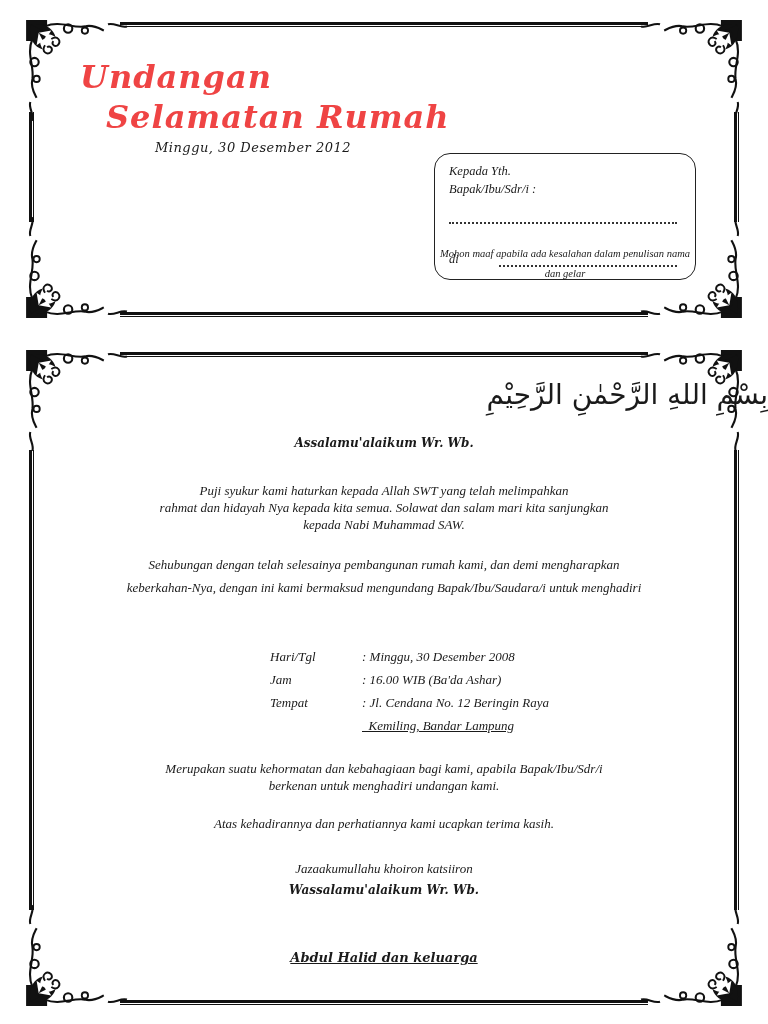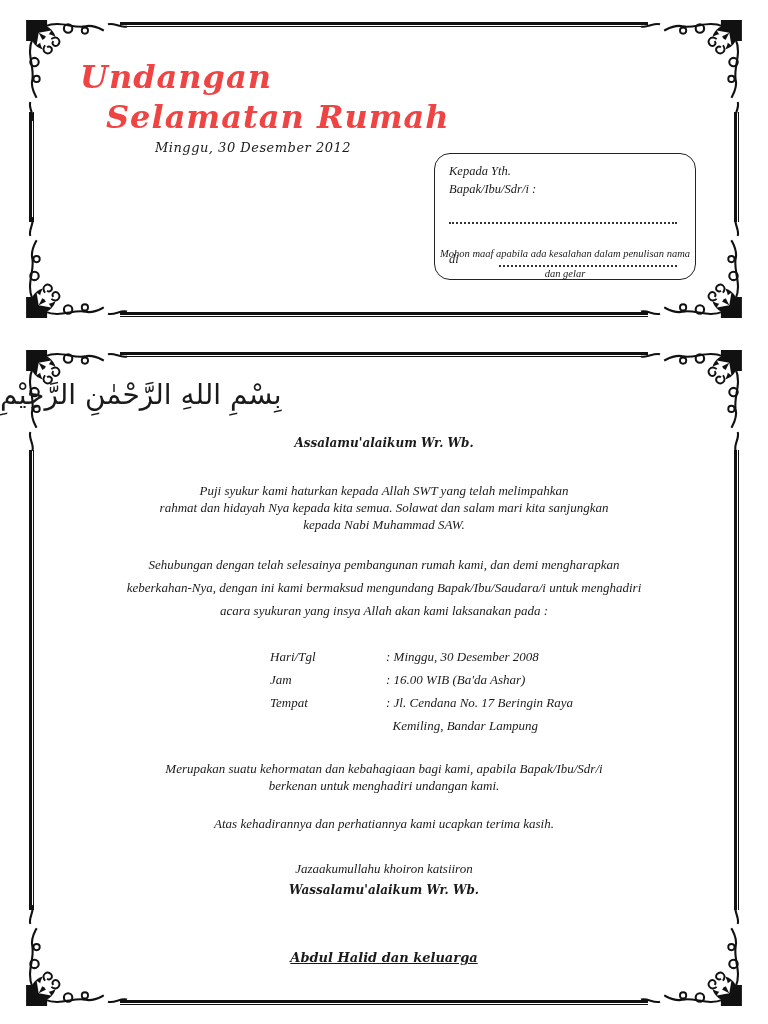--- a/index.html
+++ b/index.html
@@ -28,33 +28,33 @@
     .subtitle { position: absolute; left: 155px; top: 140px; font-size: 13px; font-style: italic; font-family: "DejaVu Serif", serif; letter-spacing: 0.5px; }
 
     .address-box { position: absolute; left: 434px; top: 113px; width: 262px; height: 127px; border: 1.5px solid #222; border-radius: 16px; padding: 8px 14px; font-style: italic; font-size: 12.5px; font-family: "Liberation Serif", serif; margin-top: 40px; }
     .address-box .line { line-height: 18px; }
     .address-box .dots { position: absolute; left: 14px; right: 18px; top: 66px; border-bottom: 2px dotted #333; height: 4px; }
     .address-box .di-row { position: absolute; left: 14px; right: 18px; top: 98px; display: flex; align-items: flex-end; gap: 36px; }
     .address-box .di-row .dotfill { flex: 1; border-bottom: 2px dotted #333; margin-left: 4px; height: 12px; }
     .apology { position: absolute; left: 440px; top: 244px; width: 250px; text-align: center; font-style: italic; font-size: 10.5px; line-height: 20px; font-family: "Liberation Serif", serif; }
 
     
-    .arabic { position: absolute; left: 0; width: 768px; top: 378px; text-align: left; font-size: 28px; font-family: "DejaVu Sans", sans-serif; direction: rtl; }
+    .arabic { position: absolute; left: 0; width: 768px; top: 378px; text-align: right; font-size: 28px; font-family: "DejaVu Sans", sans-serif; direction: rtl; }
     .salam { position: absolute; left: 0; width: 768px; text-align: center; font-style: italic; font-weight: bold; font-family: "DejaVu Serif", serif; font-size: 12px; }
     .salam-open { top: 436px; }
     .body-text { position: absolute; left: 60px; width: 648px; text-align: center; font-style: italic; font-family: "Liberation Serif", serif; font-size: 13px; }
     .para1 { top: 482px; line-height: 17px; }
     .para2 { top: 553px; line-height: 23px; }
     .para3 { top: 760px; line-height: 17px; }
     .para4 { top: 815px; line-height: 17px; }
     .doa { top: 860px; line-height: 17px; }
     .salam-close { top: 883px; }
 
     .details { position: absolute; left: 270px; top: 645px; font-style: italic; font-family: "Liberation Serif", serif; font-size: 13px; }
-    .details .row { display: flex; height: 23px; align-items: center; gap: 24px; }
+    .details .row { display: flex; height: 23px; align-items: center; }
     .details .label { width: 92px; }
     .details .value { white-space: nowrap; }
 
     .signature { position: absolute; left: 0; width: 768px; top: 950px; text-align: center; font-style: italic; font-weight: bold; font-family: "DejaVu Serif", serif; font-size: 13px; text-decoration: underline; }
   </style>
 </head>
 <body>
 
 <div class="card card-top">
   <div class="hline" style="left:120px; right:120px; top:22px;"></div>
@@ -115,39 +115,38 @@
 
   <div class="body-text para1">
     <div>Puji syukur kami haturkan kepada Allah SWT yang telah melimpahkan</div>
     <div>rahmat dan hidayah Nya kepada kita semua. Solawat dan salam mari kita sanjungkan</div>
     <div>kepada Nabi Muhammad SAW.</div>
   </div>
 
   <div class="body-text para2" style="left:40px; width:688px;">
     <div>Sehubungan dengan telah selesainya pembangunan rumah kami, dan demi mengharapkan</div>
     <div>keberkahan-Nya, dengan ini kami bermaksud mengundang Bapak/Ibu/Saudara/i untuk menghadiri</div>
-    <div>acara syukuran yang insya Allah akan kami laksanakan pada :</div>
   </div>
 
   <div class="details">
     <div class="row">
       <span class="label">Hari/Tgl</span>
       <span class="value">: Minggu, 30 Desember 2008</span>
     </div>
     <div class="row">
       <span class="label">Jam</span>
       <span class="value">: 16.00 WIB (Ba'da Ashar)</span>
     </div>
     <div class="row">
       <span class="label">Tempat</span>
-      <span class="value">: Jl. Cendana No. 17 Beringin Raya</span>
+      <span class="value">: Jl. Cendana No. 12 Beringin Raya</span>
     </div>
     <div class="row">
       <span class="label"></span>
-      <span class="value" style="white-space:pre;">  Kemiling, Bandar Lampung</span>
+      <span class="value" style="white-space:pre;text-decoration:underline;">  Kemiling, Bandar Lampung</span>
     </div>
   </div>
 
   <div class="body-text para3">
     <div>Merupakan suatu kehormatan dan kebahagiaan bagi kami, apabila Bapak/Ibu/Sdr/i</div>
     <div>berkenan untuk menghadiri undangan kami.</div>
   </div>
 
   <div class="body-text para4">Atas kehadirannya dan perhatiannya kami ucapkan terima kasih.</div>
   <div class="body-text doa">Jazaakumullahu khoiron katsiiron</div>

